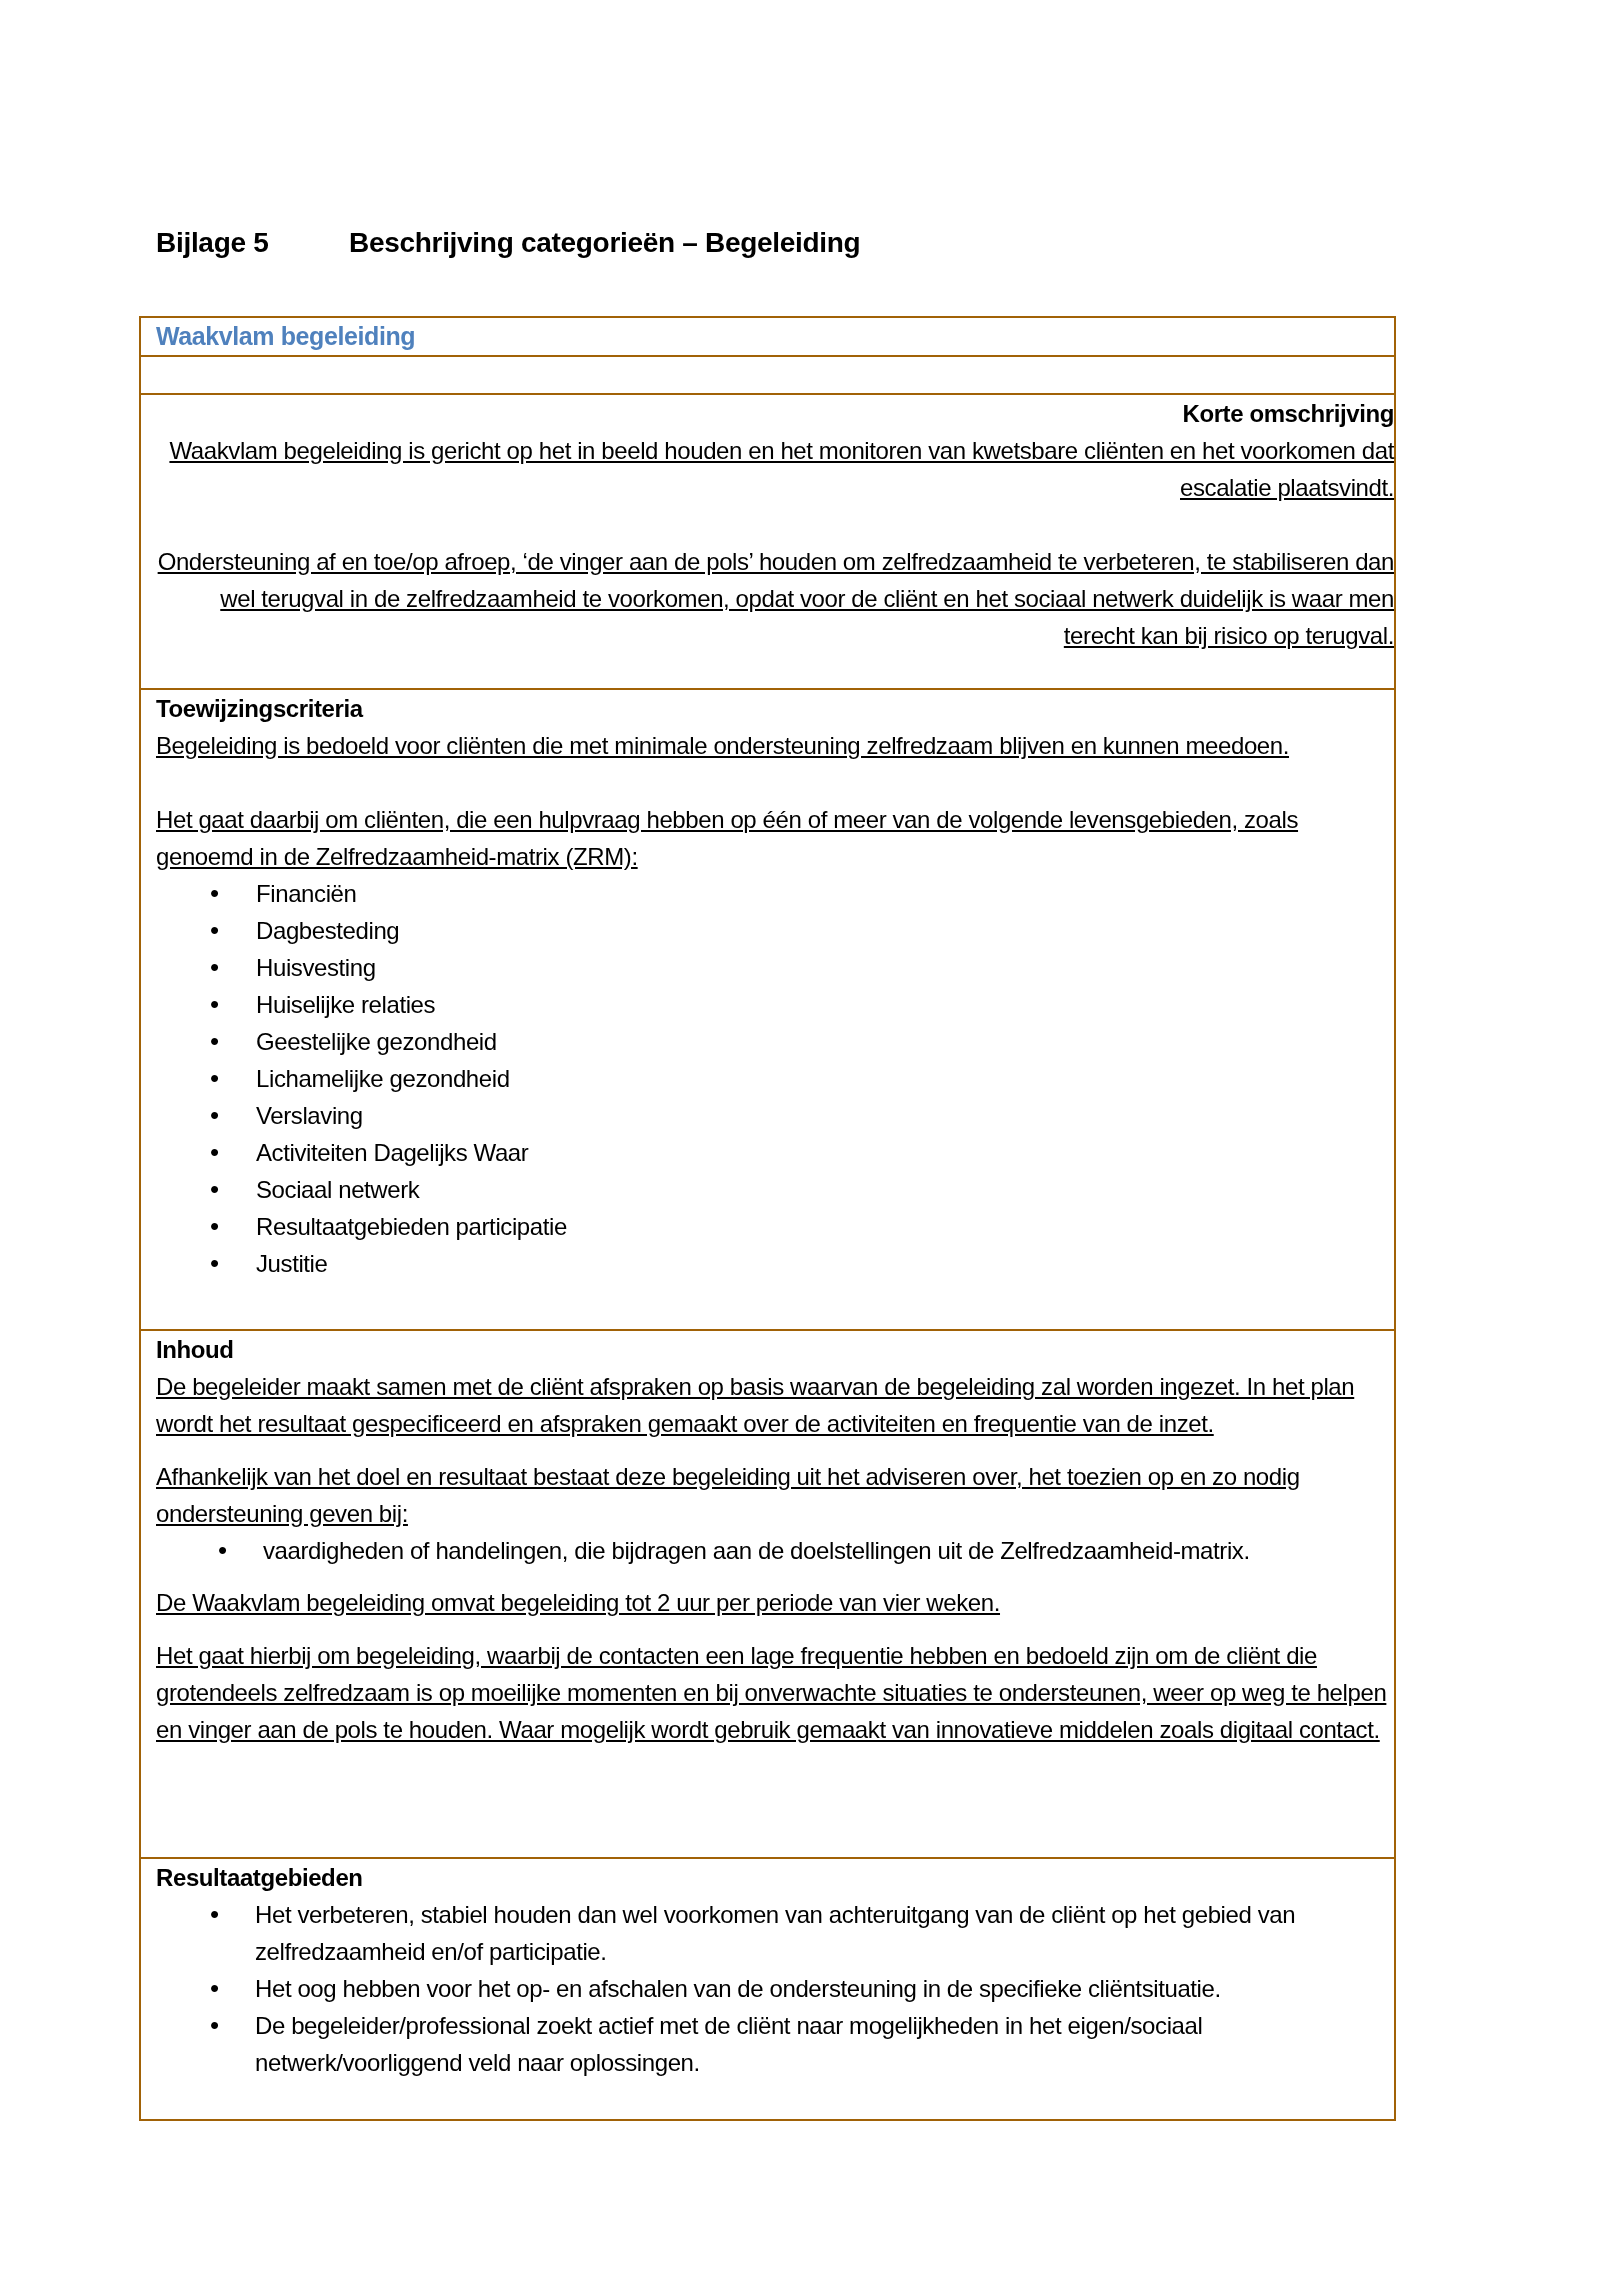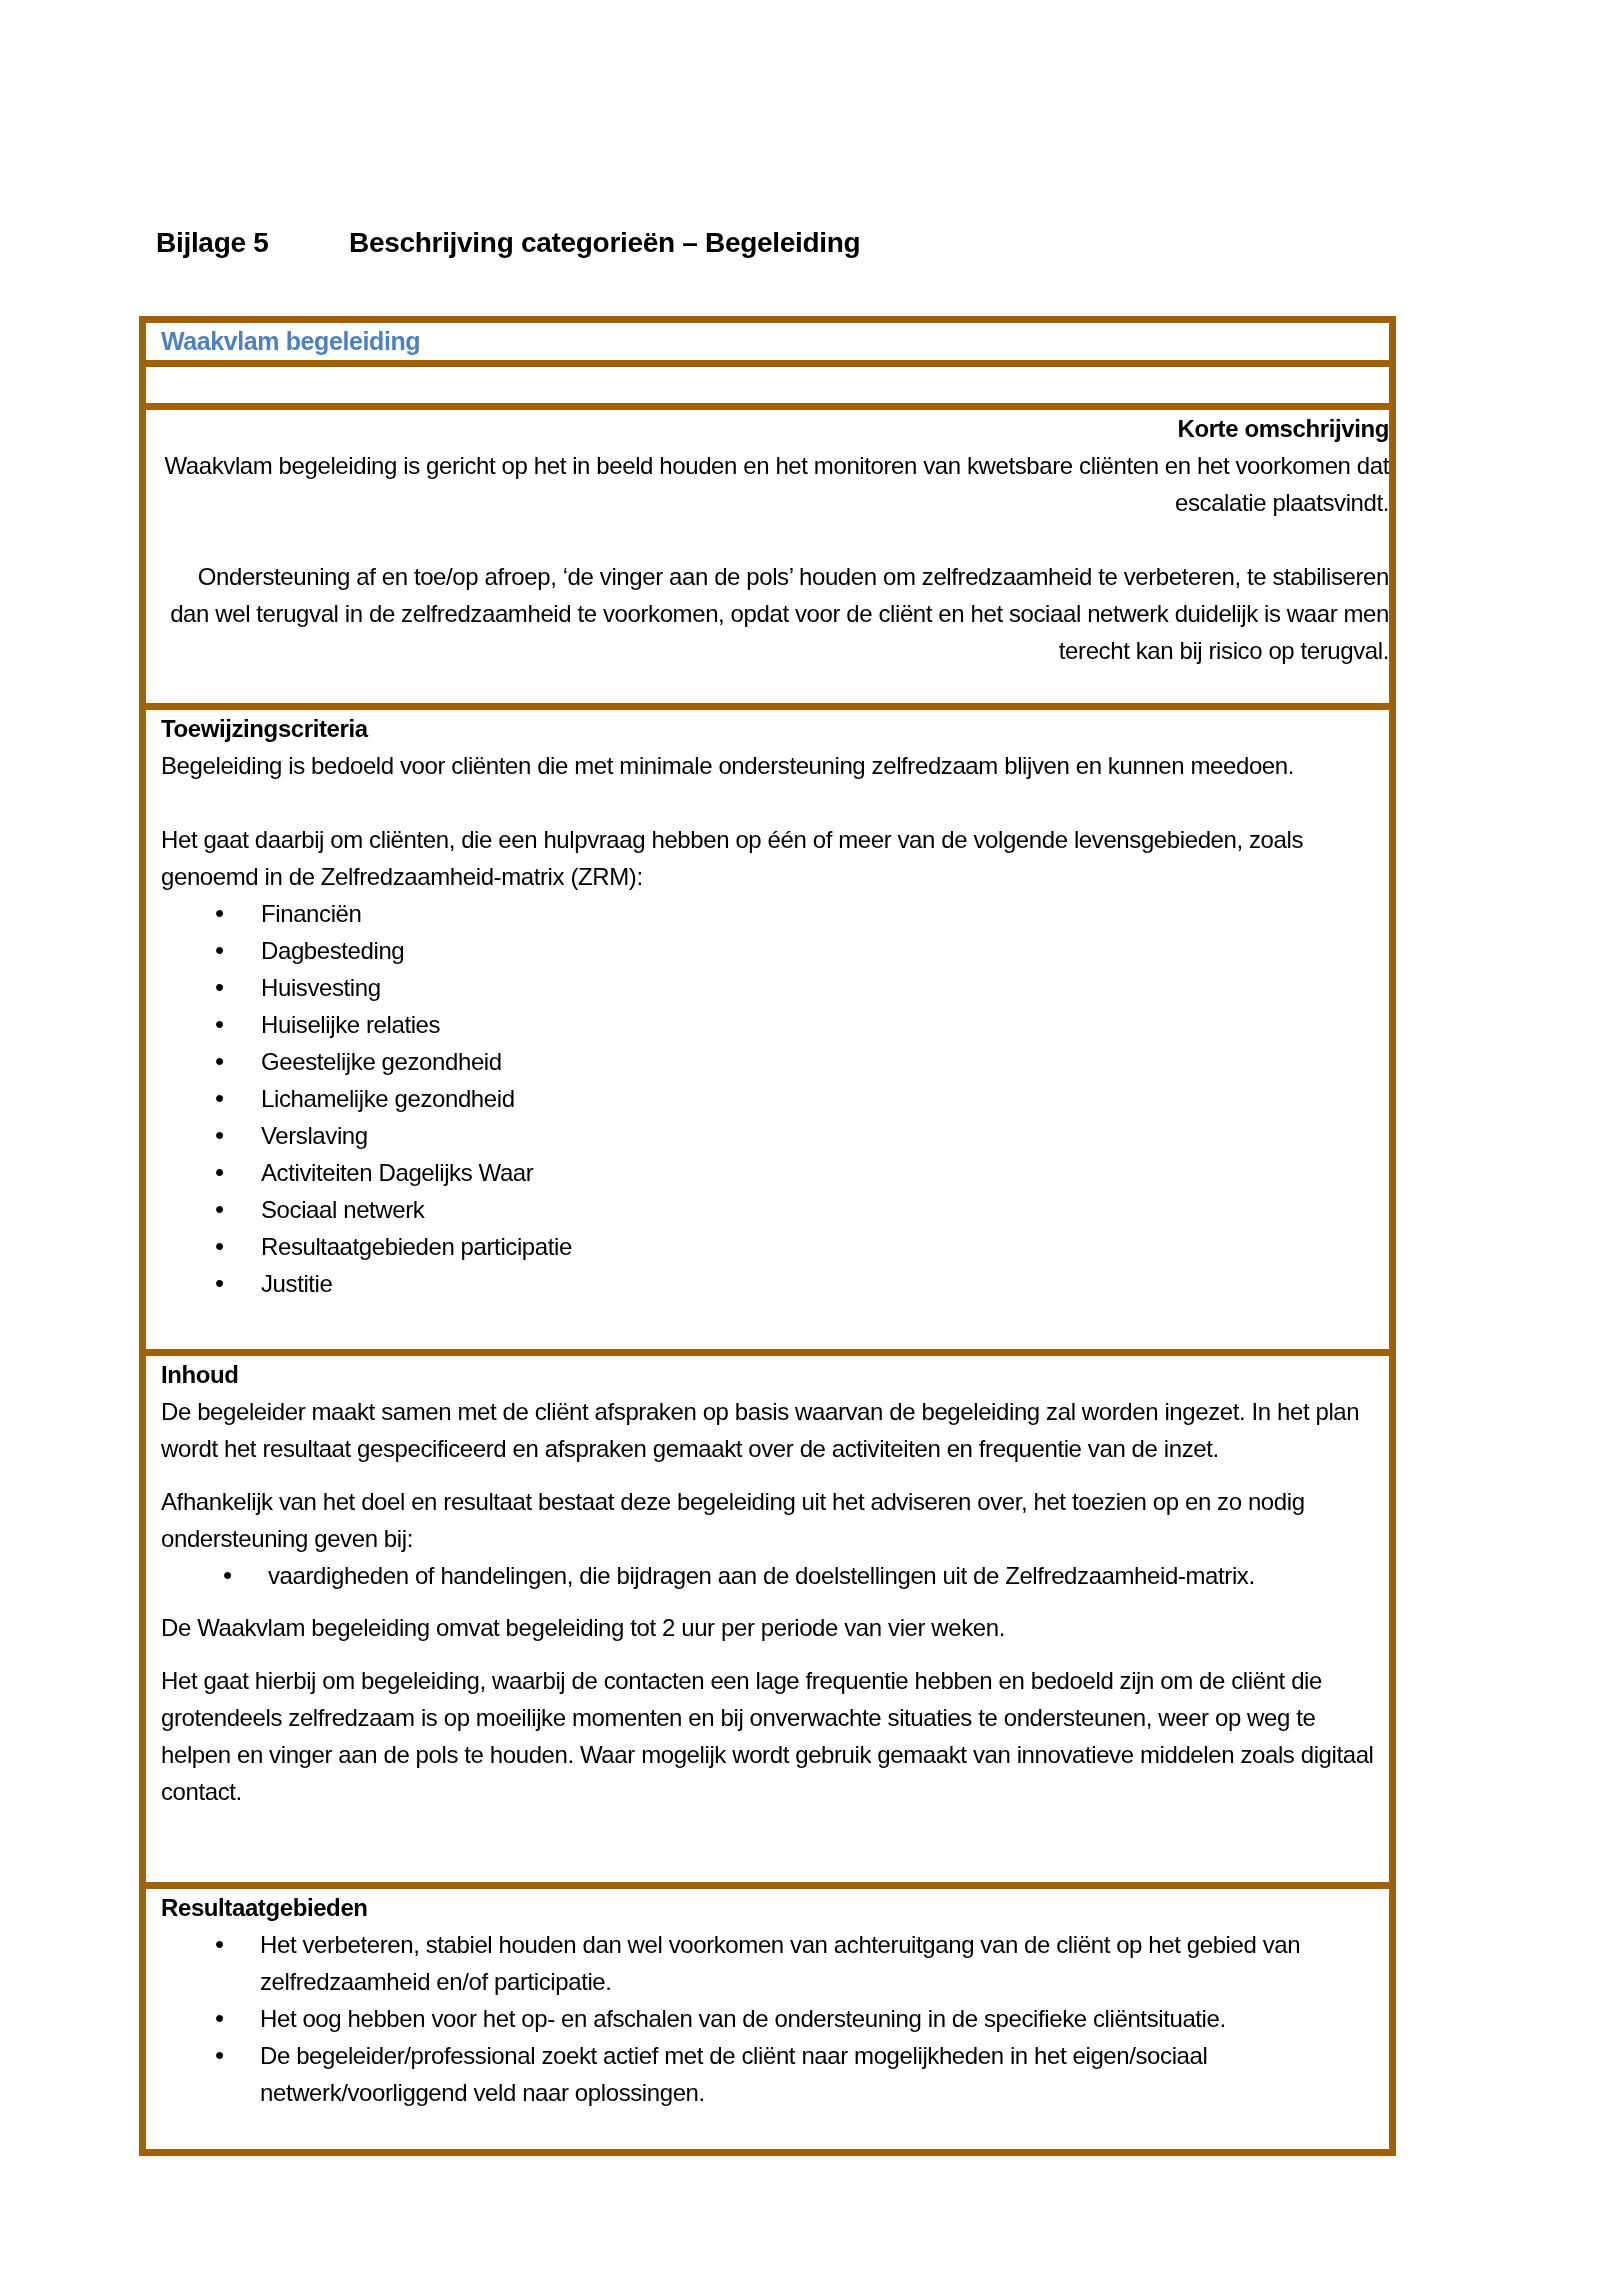--- a/index.html
+++ b/index.html
@@ -2,30 +2,30 @@
 <html style="font-size:10.5px"><head>
 <meta charset="utf-8">
 <style>
   html, body { margin: 0; padding: 0; background: #ffffff; }
   body { width: 1623px; height: 2295px; position: relative; overflow: hidden;
          font-family: "Liberation Sans", "DejaVu Sans", sans-serif; color: #000; }
   .heading { position: absolute; top: 224px; font-size: 28px; font-weight: bold; line-height: 37px; letter-spacing: -0.3px; }
   #annex { left: 156px; }
   #annex-title { left: 349px; }
   table.cat { position: absolute; left: 139px; top: 316px; width: 1257px; border-collapse: collapse; table-layout: fixed; }
-  table.cat td { border: 7px solid #a16207; padding: 0 0 0 15px; vertical-align: top; font-size: 24px; line-height: 37px; letter-spacing: -0.4px; }
+  table.cat td { border: 2px solid #a16207; padding: 0 0 0 15px; vertical-align: top; font-size: 24px; line-height: 37px; letter-spacing: -0.4px; }
   .row-title td { height: 36px; }
   .row-blank td { height: 36px; }
   .row-korte td { height: 293px; text-align: right; }
   .row-toew td { height: 639px; border-radius: 26px; }
   .row-inhoud td { height: 526px; }
   .row-result td { height: 260px; }
   .title-text { color: #4f81bd; font-weight: bold; font-size: 25px; line-height: 37px; }
   .sec-head { font-weight: bold; display: block; }
-  p { margin: 0; }
+  p { margin: 0; text-decoration: underline; }
   .gap-line { height: 37px; }
   .p-gap { margin-top: 15.7px; }
   ul { margin: 0; padding: 0; list-style: none; }
   ul.list li { position: relative; padding-left: 100px; }
   ul.list li .bullet { position: absolute; left: 54px; top: 0; width: 13px; font-size: 26px; }
   ul.list2 li { position: relative; padding-left: 107px; padding-right: 26px; }
   ul.list2 li .bullet { position: absolute; left: 62px; top: 0; font-size: 26px; }
   ul.list3 li { position: relative; padding-left: 99px; padding-right: 39px; }
   ul.list3 li .bullet { position: absolute; left: 54px; top: 0; font-size: 26px; }
   .text { padding-right: 19.6px; }

